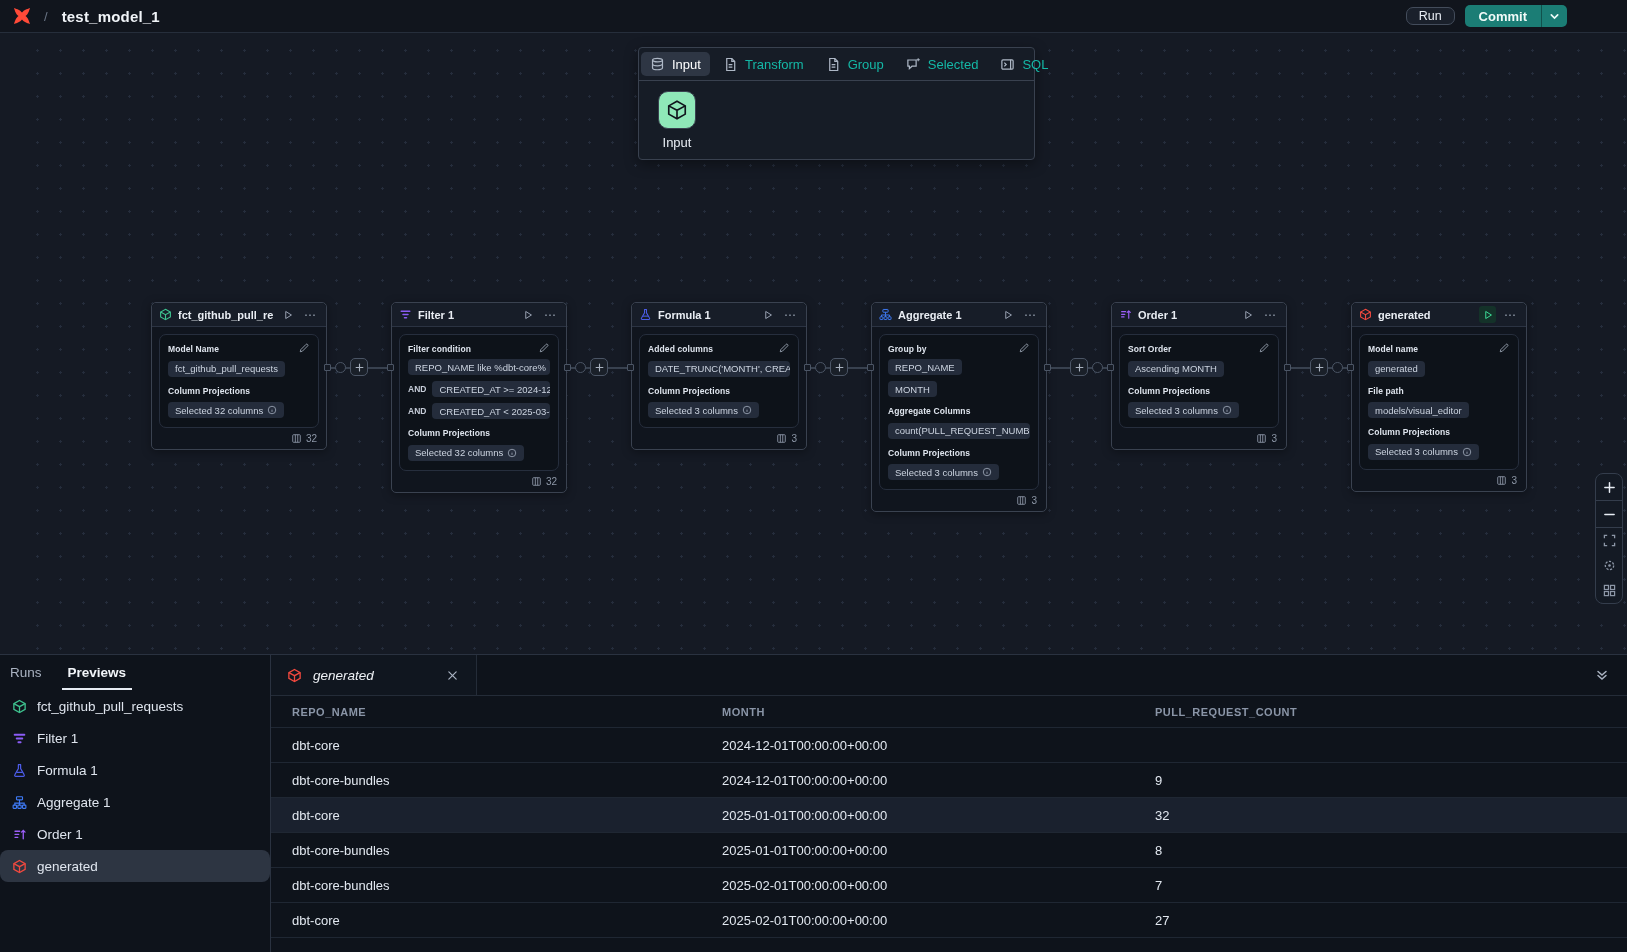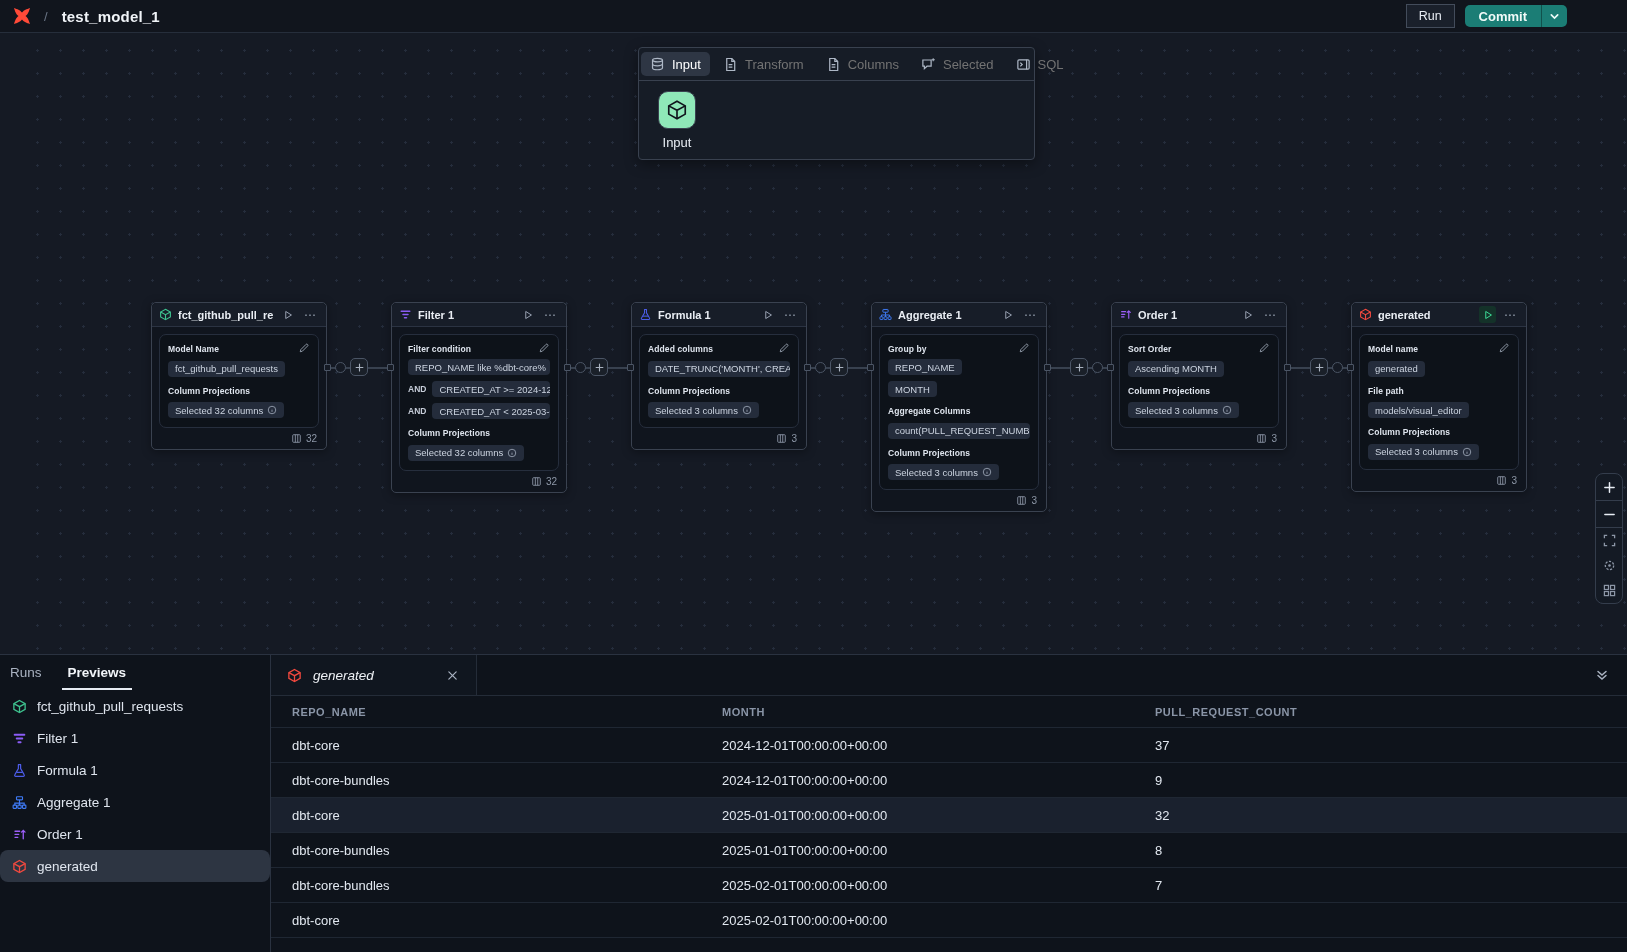--- a/index.html
+++ b/index.html
@@ -13,22 +13,22 @@
   .topbar {
     position:absolute; top:0; left:0; width:100%; height:33px;
     background:#11151d; border-bottom:1px solid #262e3b;
     display:flex; align-items:center; padding:0 60px 0 12px; z-index:40;
   }
   .dbt-logo { width:20px; height:20px; display:inline-flex; }
   .crumb-sep { color:#6b7585; font-size:13px; margin-left:12px; }
   .model-title { font-size:15px; font-weight:700; color:#f0f3f7; margin-left:14px; letter-spacing:.2px; }
   .topbar-actions { margin-left:auto; display:flex; align-items:center; }
   .btn-run {
-    height:24px; padding:0 12px; background:#1a202b; color:#e8edf4;
-    border:1px solid #434c5b; border-radius:0; font-size:12.5px; cursor:pointer;
+    height:18px; padding:0 12px; background:#1a202b; color:#e8edf4;
+    border:1px solid #434c5b; border-radius:7px; font-size:12.5px; cursor:pointer;
     font-family:inherit;
   }
   .commit-split { display:flex; margin-left:10px; border-radius:5px; overflow:hidden; }
   .btn-commit {
     height:22px; padding:0 14px; background:#1b7d75; color:#f2fbf9; border:none;
     font-size:13px; font-weight:700; cursor:pointer; font-family:inherit;
   }
   .btn-commit-caret {
     height:22px; width:26px; background:#1b7d75; border:none; cursor:pointer;
     border-left:1px solid rgba(0,0,0,.35); display:flex; align-items:center; justify-content:center;
@@ -41,21 +41,21 @@
   }
   
   .fl-panel {
     position:absolute; left:618px; top:14px; width:397px;
     background:#161c26; border:1px solid #39414f; border-radius:4px; z-index:20;
     box-shadow:0 4px 14px rgba(0,0,0,.4);
   }
   .fl-tabs { display:flex; align-items:stretch; height:33px; border-bottom:1px solid #39414f; }
   .fl-tab {
     display:flex; align-items:center; gap:7px; padding:0 11px; font-size:13px;
-    color:#737373; cursor:pointer; background:transparent; border:none; font-family:inherit;
+    color:#14b8a6; cursor:pointer; background:transparent; border:none; font-family:inherit;
   }
   .fl-tab .ticon { display:inline-flex; width:15px; height:15px; color:#aeb8c6; }
   .fl-tab.active { position:relative; }
   .fl-tab.active .pill {
     position:absolute; inset:4px 2px; background:#2e3644; border-radius:5px; z-index:-1;
   }
   .fl-tab.active { color:#ffffff; z-index:1; }
   .fl-div { width:1px; background:#39414f; }
   .fl-palette { padding:10px 14px 9px; }
   .pal-item { width:48px; display:flex; flex-direction:column; align-items:center; gap:6px; cursor:grab; }
@@ -222,21 +222,21 @@
           </span>
           <span>Transform</span>
         </button>
         <button class="fl-tab">
           <span class="ticon">
             <svg viewBox="0 0 16 16" fill="none" stroke="currentColor" stroke-width="1.3">
                 <path d="M4 1.6h5.4l3.1 3.1v9.7H4z"></path>
                 <path d="M9.4 1.6v3.1h3.1M6 8.2h4M6 10.8h4"></path>
               </svg>
           </span>
-          <span>Columns</span>
+          <span>Group</span>
         </button>
         <span class="fl-div"></span>
         <button class="fl-tab">
           <span class="ticon">
             <svg viewBox="0 0 16 16" fill="none" stroke="currentColor" stroke-width="1.3">
                 <path d="M2 3.2h8.8v6.6H6.4L3.6 12.4V9.8H2z"></path>
                 <path d="M13 1.2v3.4M11.3 2.9h3.4" stroke-width="1.1"></path>
               </svg>
           </span>
           <span>Selected</span>
@@ -829,21 +829,20 @@
           </button>
       </div>
       <div class="tbl-head">
         <span>REPO_NAME</span>
         <span>MONTH</span>
         <span>PULL_REQUEST_COUNT</span>
       </div>
       <div class="tbl-row">
         <span>dbt-core</span>
         <span>2024-12-01T00:00:00+00:00</span>
-        <span>37</span>
       </div>
       <div class="tbl-row">
         <span>dbt-core-bundles</span>
         <span>2024-12-01T00:00:00+00:00</span>
         <span>9</span>
       </div>
       <div class="tbl-row hl">
         <span>dbt-core</span>
         <span>2025-01-01T00:00:00+00:00</span>
         <span>32</span>
@@ -854,17 +853,18 @@
         <span>8</span>
       </div>
       <div class="tbl-row">
         <span>dbt-core-bundles</span>
         <span>2025-02-01T00:00:00+00:00</span>
         <span>7</span>
       </div>
       <div class="tbl-row">
         <span>dbt-core</span>
         <span>2025-02-01T00:00:00+00:00</span>
+        <span>27</span>
       </div>
     </div>
   </div>
 
 </div>
 
 </body></html>

